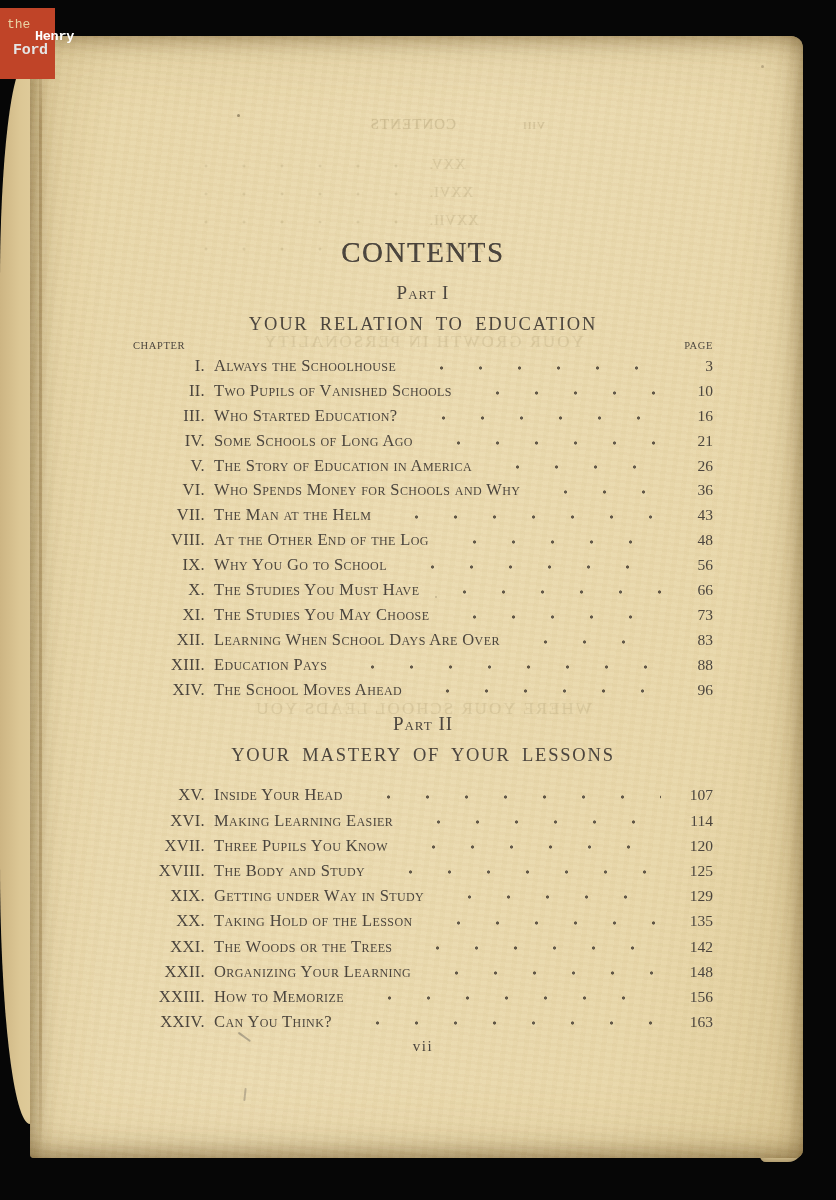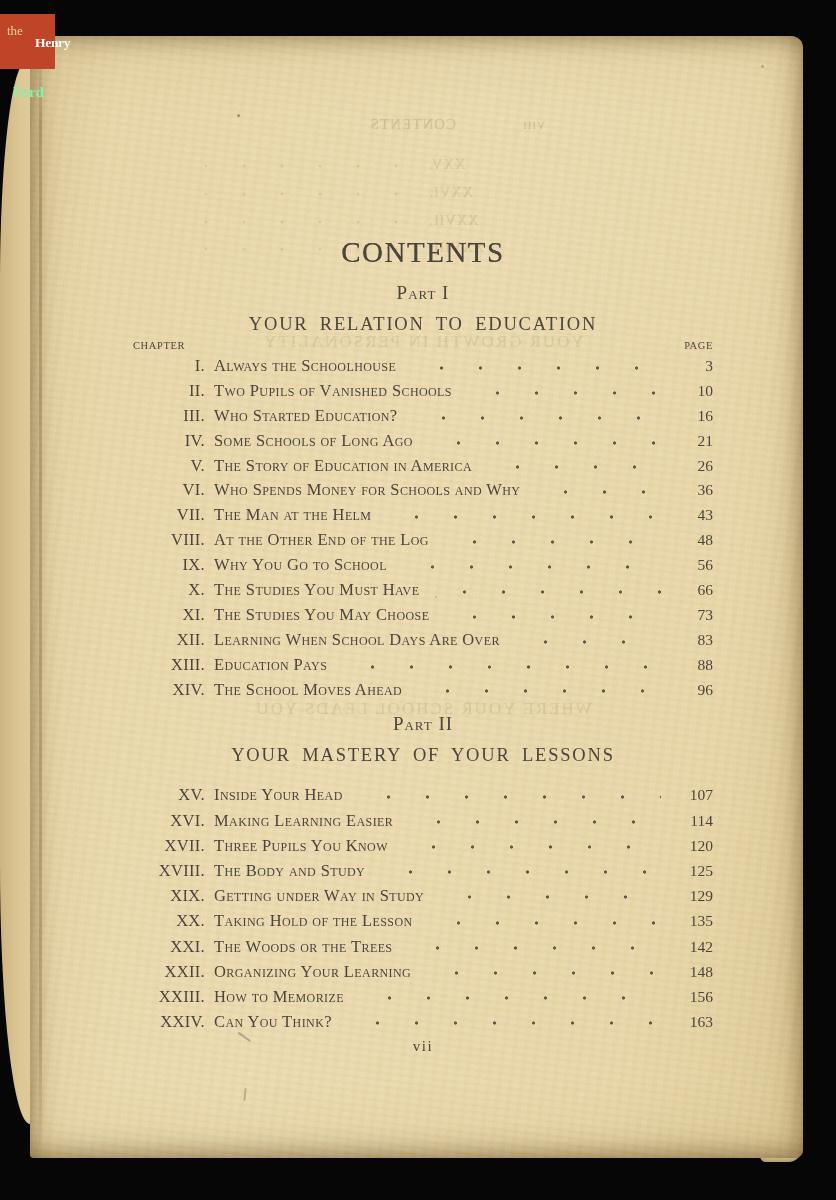--- a/index.html
+++ b/index.html
@@ -39,26 +39,26 @@
     background:linear-gradient(180deg,rgba(120,90,40,.0),rgba(120,90,40,.35) 8%,rgba(120,90,40,.3) 90%,rgba(120,90,40,0));
   }
   .paper::after{ 
     content:"";position:absolute;inset:0;pointer-events:none;border-radius:inherit;
     background:
       repeating-linear-gradient(7deg,rgba(140,110,55,.030) 0 3px,rgba(255,250,230,.025) 3px 7px),
       repeating-linear-gradient(-83deg,rgba(140,110,55,.022) 0 5px,rgba(255,250,230,.02) 5px 11px);
   }
   
   .badge{
-    position:absolute;left:0;top:14px;width:55px;height:55px;z-index:5;
-    font-family:Liberation Serif, serif;
+    position:absolute;left:0;top:8px;width:55px;height:71px;z-index:5;
+    font-family:Liberation Mono, monospace;
   }
   .badge .badge-the{position:absolute;left:7px;top:9px;font-size:13px;color:#e9d3a4;}
   .badge .badge-henry{position:absolute;left:17px;top:21px;font-size:13.5px;font-weight:bold;color:#fff;letter-spacing:-.3px;padding-left:18px;}
-  .badge .badge-ford{position:absolute;left:13px;top:34px;font-size:15px;font-weight:bold;color:#86efac;letter-spacing:-.3px;margin-top:36px;}
+  .badge .badge-ford{position:absolute;left:13px;top:34px;font-size:15px;font-weight:bold;color:#e5e5e5;letter-spacing:-.3px;}
   
   .ghost{
     position:absolute;transform:scaleX(-1);color:#6d5a30;pointer-events:none;
     font-family:"Liberation Serif","DejaVu Serif",serif;white-space:nowrap;
     text-shadow:0 0 1px rgba(109,90,48,.6);
   }
   .ghost-header{left:235px;top:80px;width:280px;display:flex;gap:66px;font-size:15px;letter-spacing:1px;opacity:.20;font-variant:small-caps;}
   .ghost-ch{left:170px;width:410px;text-align:right;font-size:15px;opacity:.15;font-variant:small-caps;letter-spacing:.6px;}
   .ghost-ch .ghost-bar{
     display:inline-block;vertical-align:middle;width:215px;height:6px;margin-left:14px;

